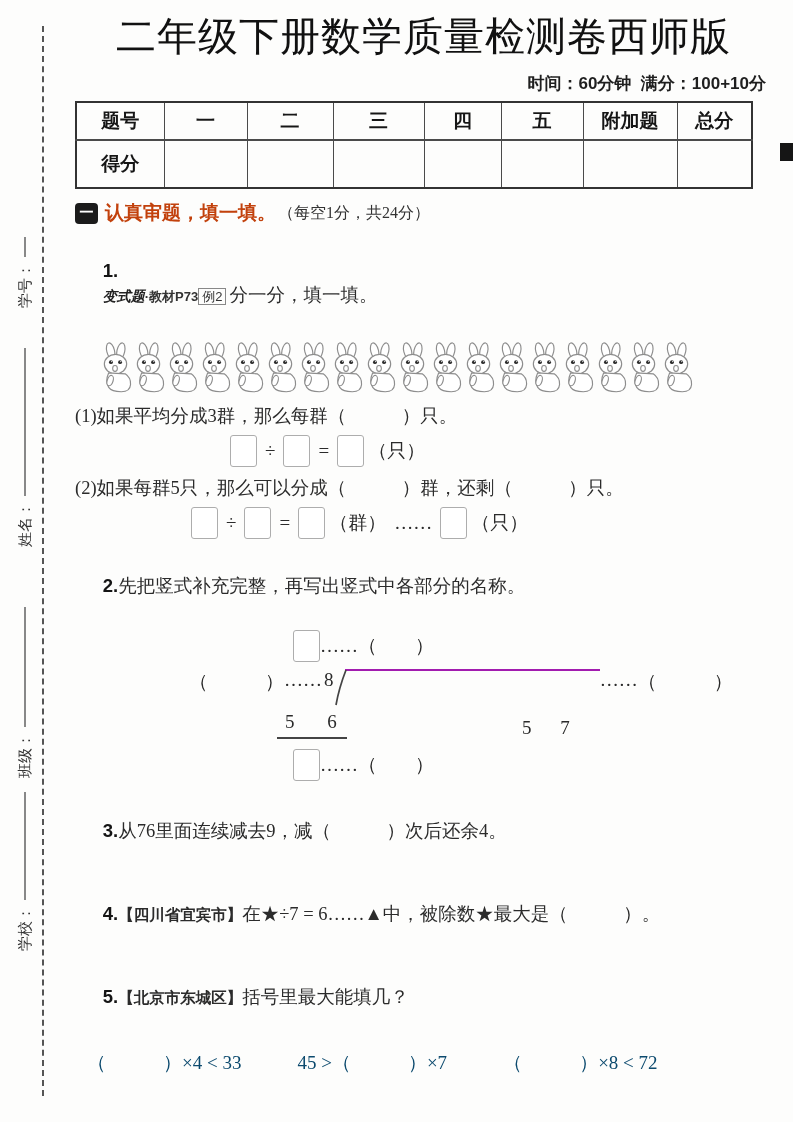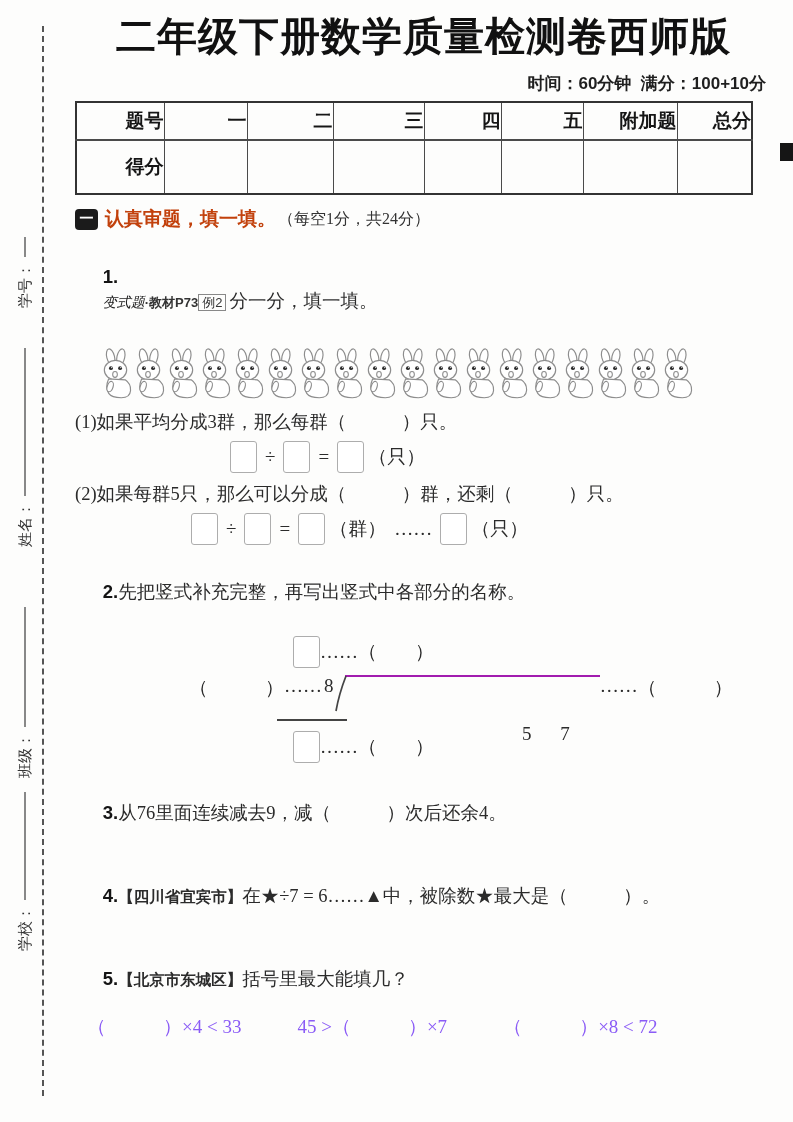--- a/index.html
+++ b/index.html
@@ -26,60 +26,60 @@
   .bl-school { width:108px; margin-right:14px; }
   .bl-class  { width:120px; margin-right:60px; }
   .bl-name   { width:148px; margin-right:40px; }
   .bl-id     { width:20px; }
   .print-mark { position:absolute; right:0; top:143px; width:13px; height:18px; background:#151515; }
 
   
   .content { position:absolute; left:75px; top:12px; width:697px; }
 
   .title {
-    font-family:"Liberation Sans", sans-serif; font-weight:700;
+    font-family:"Liberation Sans", sans-serif; font-weight:400;
     font-size:40px; line-height:48px; text-align:center; letter-spacing:1px; color:#111;
   }
   .subtitle {
     font-family:"Liberation Sans", sans-serif; font-weight:700;
     font-size:30px; line-height:40px; text-align:center; margin-top:8px; color:#111;
   }
   .meta {
     font-family:"Liberation Sans", sans-serif; font-weight:700;
     font-size:17px; text-align:right; margin-top:12px; padding-right:6px; white-space:pre;
   }
 
   table.score {
     border-collapse:collapse; margin-top:6px; width:676px; table-layout:fixed;
     font-family:"Liberation Sans", sans-serif;
   }
   table.score th, table.score td {
-    border:1.5px solid #4a4a4a; text-align:right; vertical-align:middle;
+    border:1.5px solid #4a4a4a; text-align:center; vertical-align:middle;
     font-size:19px; font-weight:700; color:#161616;
   }
   table.score tr.hdr  { height:38px; }
-  table.score tr.body { height:54px; }
+  table.score tr.body { height:48px; }
   table.score tr.hdr th { border-bottom:2.5px solid #4a4a4a; }
   table.score { border:2px solid #333; }
 
   .section-line { display:flex; align-items:center; margin-top:11px; }
   .sec-badge {
     flex:none; width:23px; height:21px; background:#1b1b1b; border-radius:4px;
     color:#fff; font-family:"Liberation Sans", sans-serif; font-size:14px; font-weight:700;
     display:flex; align-items:center; justify-content:center; margin-right:7px;
   }
   .sec-title { font-family:"Liberation Sans", sans-serif; font-weight:700; font-size:19px; color:#c2410c; }
   .sec-note  { font-size:16px; color:#333; margin-left:2px; white-space:pre; }
 
   .q-line { margin-top:13px; font-size:18.5px; color:#2b2b2b; white-space:pre-wrap; }
   .q-num  { font-family:"Liberation Sans", sans-serif; font-weight:700; color:#141414; }
   .q-sub  { margin-top:8px; font-size:18.5px; color:#2b2b2b; white-space:pre-wrap; }
   .hang   { padding-left:27px; text-indent:-27px; line-height:2.0; }
 
-  .tag-bold  { font-family:"Liberation Sans", sans-serif; font-weight:400; font-style:italic; font-size:14px; color:#222; }
+  .tag-bold  { font-family:"Liberation Sans", sans-serif; font-weight:700; font-style:italic; font-size:14px; color:#222; }
   .tag-mid   { font-family:"Liberation Sans", sans-serif; font-weight:700; font-size:13px; color:#333; }
   .tag-box   { font-family:"Liberation Sans", sans-serif; font-size:13px; color:#333; border:1px solid #888; padding:0 3px; margin-right:3px; }
   .tag-place { font-size:15.5px; font-weight:700; color:#2b2b2b; }
 
   .rabbit-row { display:flex; margin:13px 0 0 24px; }
   .rabbit-row svg { flex:none; }
 
   .eq-row { display:flex; align-items:center; margin-top:7px; font-size:19px; color:#2b2b2b; white-space:pre; }
   .eq1 { margin-left:155px; }
   .eq2 { margin-left:116px; }
@@ -98,21 +98,21 @@
   .d-hr   { width:70px; border-top:2px solid #444; margin:4px 0 0 88px; }
   .d-row4 { margin-top:7px; margin-left:104px; height:38px; }
   .divisor { margin-left:2px; }
   .dividend-wrap {
     position:relative; border-top:2px solid #a21caf; margin-left:11px;
     padding:2px 18px 0 10px; letter-spacing:12px;
   }
   .dividend-wrap svg.bracket { position:absolute; left:-10px; top:-1px; }
   .d-dots { color:#2b2b2b; }
 
-  .ineq-row { display:flex; margin:2px 0 0 12px; font-size:19px; white-space:pre; column-gap:56px; color:#8b5cf6; }
+  .ineq-row { display:flex; margin:20px 0 0 12px; font-size:19px; white-space:pre; column-gap:56px; color:#0c4a6e; }
 </style>
 </head>
 <body>
 
 <div class="page">
 
   <div class="binding-line"></div>
 
   <div class="binding-labels">
     <span class="b-label">学校：</span>
@@ -474,20 +474,21 @@
         <span class="divisor">8</span>
         <span class="dividend-wrap">
           <svg class="bracket" width="12" height="36" viewBox="0 0 12 36">
               <path d="M11 0 Q4 18 1 35" fill="none" stroke="#444" stroke-width="1.7"></path>
             </svg>
           <span>5 7</span>
         </span>
         <span class="d-dots">……</span>
         <span>（　　　）</span>
       </div>
+      <div class="d-row d-row3">5 6</div>
       <div class="d-hr"></div>
       <div class="d-row d-row4">
         <span class="blank-box"></span>
         <span class="d-dots">……</span>
         <span>（　　）</span>
       </div>
     </div>
 
     <div class="q-line">
       <span class="q-num">3.</span><span>从76里面连续减去9，减（　　　）次后还余4。</span>

